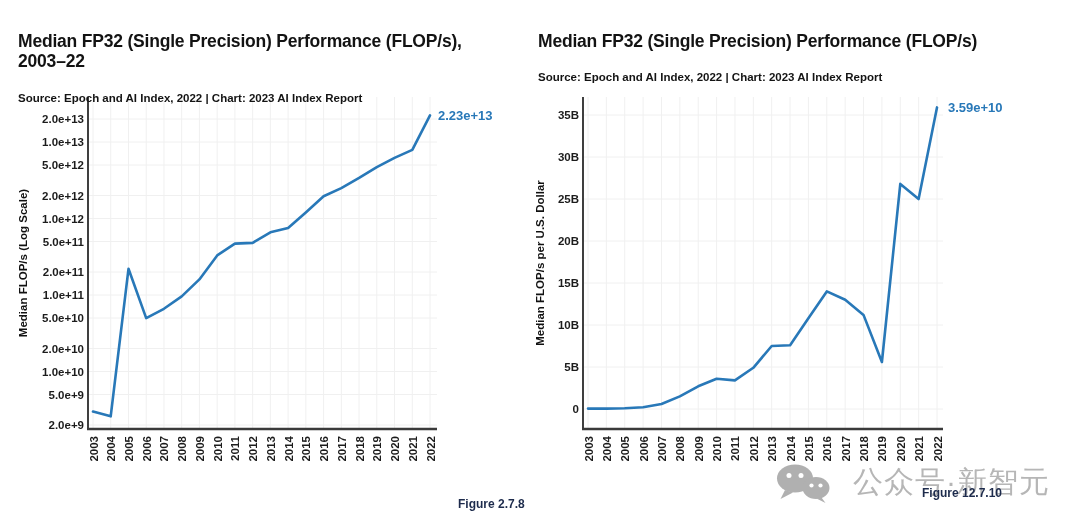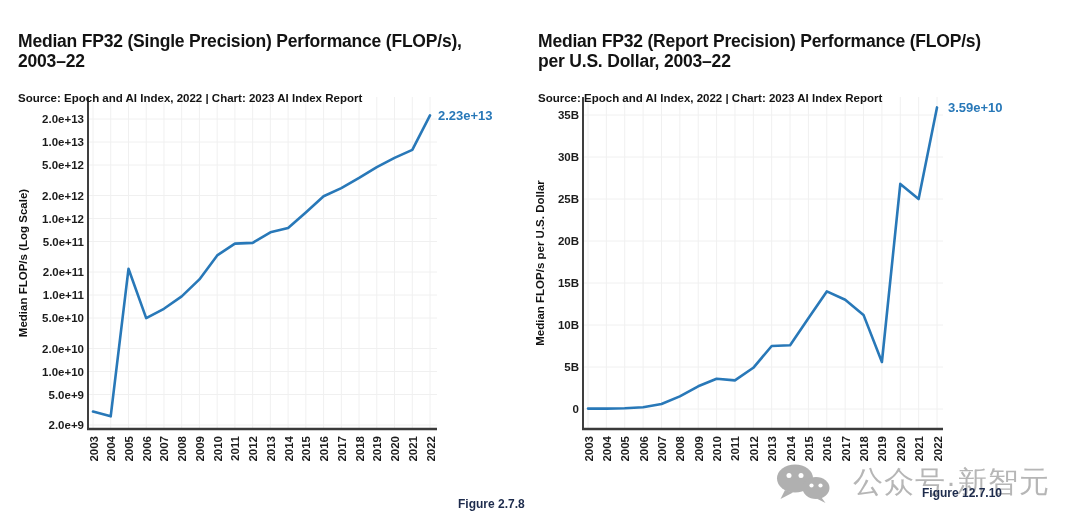--- a/index.html
+++ b/index.html
@@ -42,22 +42,21 @@
   <div class="fig-header left">
     <div class="fig-title">
       <span>Median FP32 (Single Precision) Performance (FLOP/s),</span><br>
       <span>2003–22</span>
     </div>
     <div class="fig-source">Source: Epoch and AI Index, 2022 | Chart: 2023 AI Index Report</div>
   </div>
 
   <div class="fig-header right">
     <div class="fig-title">
-      <span>Median FP32 (Report Precision) Performance (FLOP/s)</span><br>
-      <span>per U.S. Dollar, 2003–22</span>
+      <span>Median FP32 (Single Precision) Performance (FLOP/s)</span><br>
     </div>
     <div class="fig-source">Source: Epoch and AI Index, 2022 | Chart: 2023 AI Index Report</div>
   </div>
 
   <svg id="chart-canvas" width="1080" height="529" viewBox="0 0 1080 529">
       <g>
         <g>
           <line x1="93" y1="97" x2="93" y2="429" stroke="#f0f0f0" stroke-width="1"></line>
           <line x1="110.73684210526315" y1="97" x2="110.73684210526315" y2="429" stroke="#f0f0f0" stroke-width="1"></line>
           <line x1="128.4736842105263" y1="97" x2="128.4736842105263" y2="429" stroke="#f0f0f0" stroke-width="1"></line>

